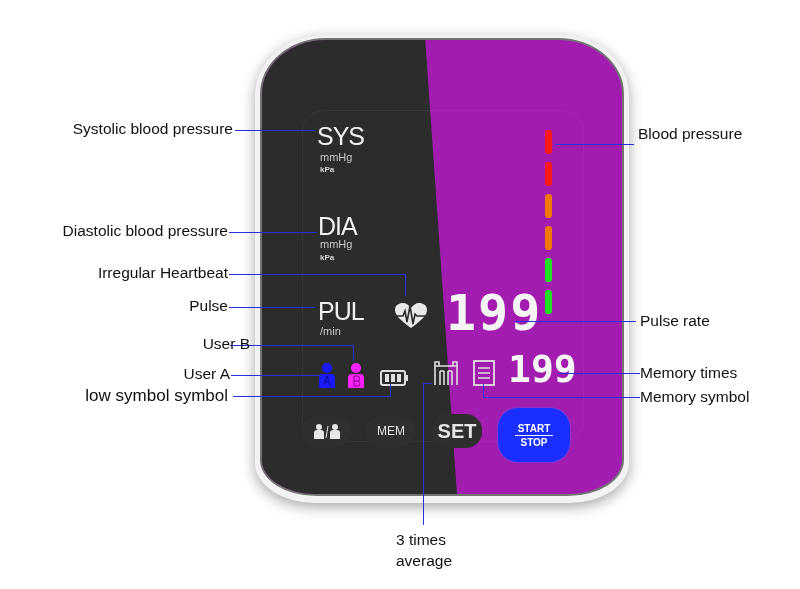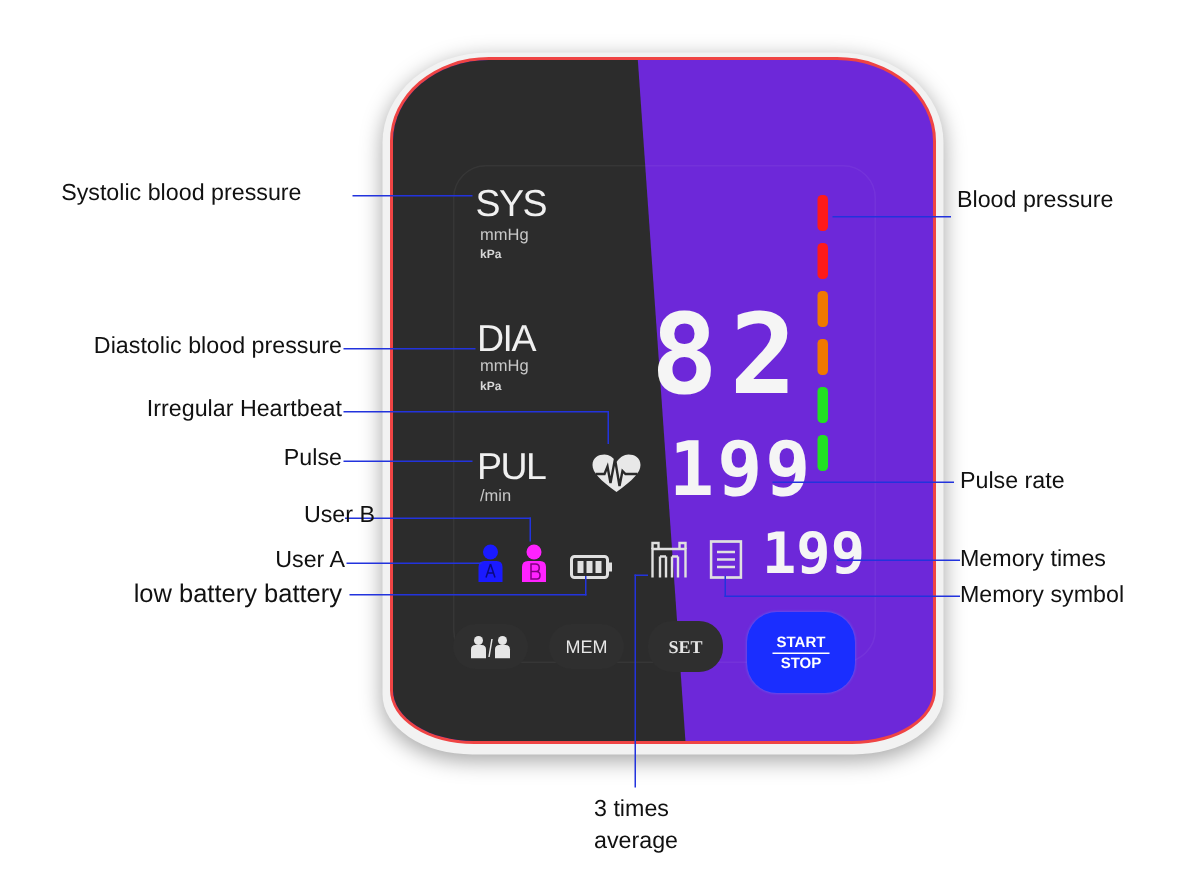--- a/index.html
+++ b/index.html
@@ -1,21 +1,21 @@
 <!DOCTYPE html>
 <html><head>
 <meta charset="utf-8">
 <style>
   html, body { margin:0; padding:0; background:#ffffff; }
   body { width:800px; height:589px; position:relative; overflow:hidden; font-family:"Liberation Sans", sans-serif; }
   .abs { position:absolute; }
 
   
   .device-shadow { left:255px; top:35px; width:374px; height:468px; border-radius:70px 70px 60px 60px / 60px 60px 40px 40px; background:#f2f2f2; box-shadow:0 4px 14px rgba(0,0,0,0.35); }
-  .device { left:260px; top:38px; width:364px; height:458px; border-radius:66px 66px 56px 56px / 56px 56px 36px 36px; background:#6d28d9; overflow:hidden; border:2px solid #ef4444; box-sizing:border-box; }
+  .device { left:260px; top:38px; width:364px; height:458px; border-radius:66px 66px 56px 56px / 56px 56px 36px 36px; background:#a21caf; overflow:hidden; border:2px solid #737373; box-sizing:border-box; }
   .gloss-left { position:absolute; left:-40px; top:-20px; width:220px; height:520px; background:#2c2c2c; transform:skewX(4deg); }
   .screen { position:absolute; left:40px; top:70px; width:280px; height:330px; border:1px solid rgba(255,255,255,0.05); border-radius:22px; }
 
   .lbl-big { color:#f0f0f0; font-size:25px; letter-spacing:-1px; line-height:1; }
   .lbl-sm { color:#c8c8c8; font-size:11px; line-height:1; }
   .lbl-xs { color:#d8d8d8; font-size:8px; font-weight:bold; line-height:1; }
 
   .seg { color:#f5f5f5; font-family:"DejaVu Sans Mono", monospace; font-weight:bold; line-height:1; letter-spacing:4px; }
 
   .bar { width:7px; height:24px; border-radius:3px; }
@@ -41,21 +41,20 @@
   <div class="abs lbl-sm" style="left:58px;top:112px;">mmHg</div>
   <div class="abs lbl-xs" style="left:58px;top:126px;">kPa</div>
 
   <div class="abs lbl-big" style="left:56px;top:174px;">DIA</div>
   <div class="abs lbl-sm" style="left:58px;top:199px;">mmHg</div>
   <div class="abs lbl-xs" style="left:58px;top:214px;">kPa</div>
 
   <div class="abs lbl-big" style="left:56px;top:259px;">PUL</div>
   <div class="abs lbl-sm" style="left:58px;top:286px;">/min</div>
 
-  <div class="abs seg" style="left:172px;top:160px;font-size:74px;letter-spacing:8px;">82</div>
   <div class="abs seg" style="left:184px;top:248px;font-size:50px;letter-spacing:2px;">199</div>
   <div class="abs seg" style="left:246px;top:310px;font-size:38px;letter-spacing:0px;">199</div>
 
   <div class="abs" style="left:283px;top:90px;display:flex;flex-direction:column;gap:8px;">
     <div class="bar" style="background:#ff1a1a;"></div>
     <div class="bar" style="background:#ff1a1a;"></div>
     <div class="bar" style="background:#f07800;"></div>
     <div class="bar" style="background:#f07800;"></div>
     <div class="bar" style="background:#22e022;"></div>
     <div class="bar" style="background:#22e022;"></div>
@@ -104,21 +103,21 @@
   <div class="abs btn" style="left:40px;top:376px;width:50px;">
     <svg width="28" height="16" viewBox="0 0 28 16">
       <circle cx="6" cy="4" r="3" fill="#e6e6e6"></circle>
         <path d="M1 16 L1 10 Q1 7 4 7 L8 7 Q11 7 11 10 L11 16 Z" fill="#e6e6e6"></path>
       <line x1="13" y1="15" x2="15" y2="3" stroke="#e6e6e6" stroke-width="1"></line>
       <circle cx="22" cy="4" r="3" fill="#e6e6e6"></circle>
         <path d="M17 16 L17 10 Q17 7 20 7 L24 7 Q27 7 27 10 L27 16 Z" fill="#e6e6e6"></path>
     </svg>
   </div>
   <div class="abs btn" style="left:104px;top:376px;width:50px;">MEM</div>
-  <div class="abs btn" style="left:170px;top:374px;width:50px;height:34px;font-size:12px;font-weight:bold;font-family:Liberation Serif, serif;">SET</div>
+  <div class="abs btn" style="left:170px;top:374px;width:50px;height:34px;font-size:20px;font-weight:bold;">SET</div>
   <div class="abs btn btn-start" style="left:236px;top:368px;width:72px;height:54px;">
     <span>START</span>
     <span class="ln"></span>
     <span>STOP</span>
   </div>
 </div>
 
 <div class="abs line" style="left:235px;top:130px;width:80px;height:1px;"></div>
 <div class="abs line" style="left:229px;top:232px;width:88px;height:1px;"></div>
 <div class="abs line" style="left:229px;top:274px;width:177px;height:1px;"></div>
@@ -130,27 +129,27 @@
 <div class="abs line" style="left:233px;top:396px;width:158px;height:1px;"></div>
 <div class="abs line" style="left:390px;top:384px;width:1px;height:13px;"></div>
 <div class="abs line" style="left:555px;top:144px;width:79px;height:1px;"></div>
 <div class="abs line" style="left:515px;top:321px;width:121px;height:1px;"></div>
 <div class="abs line" style="left:558px;top:373px;width:82px;height:1px;"></div>
 <div class="abs line" style="left:483px;top:397px;width:157px;height:1px;"></div>
 <div class="abs line" style="left:483px;top:384px;width:1px;height:14px;"></div>
 <div class="abs line" style="left:423px;top:383px;width:1px;height:142px;"></div>
 <div class="abs line" style="left:423px;top:383px;width:9px;height:1px;"></div>
 
-<div class="abs callout right" style="right:599px;top:120px;">Systolic blood pressure</div>
+<div class="abs callout right" style="right:567px;top:120px;">Systolic blood pressure</div>
 <div class="abs callout right" style="right:572px;top:222px;margin-left:15px;">Diastolic blood pressure</div>
 <div class="abs callout right" style="right:572px;top:264px;">Irregular Heartbeat</div>
 <div class="abs callout right" style="right:572px;top:297px;">Pulse</div>
 <div class="abs callout right" style="right:550px;top:335px;">User B</div>
 <div class="abs callout right" style="right:570px;top:365px;">User A</div>
-<div class="abs callout right" style="right:572px;top:386px;font-size:17px;">low battery battery</div>
+<div class="abs callout right" style="right:572px;top:386px;font-size:17px;">low symbol symbol</div>
 
 <div class="abs callout" style="left:638px;top:125px;">
   <div>Blood pressure</div>
 </div>
 <div class="abs callout" style="left:640px;top:312px;">Pulse rate</div>
 <div class="abs callout" style="left:640px;top:364px;">Memory times</div>
 <div class="abs callout" style="left:640px;top:388px;">Memory symbol</div>
 
 <div class="abs callout" style="left:396px;top:530px;line-height:1.35;">
   <div>3 times</div>

